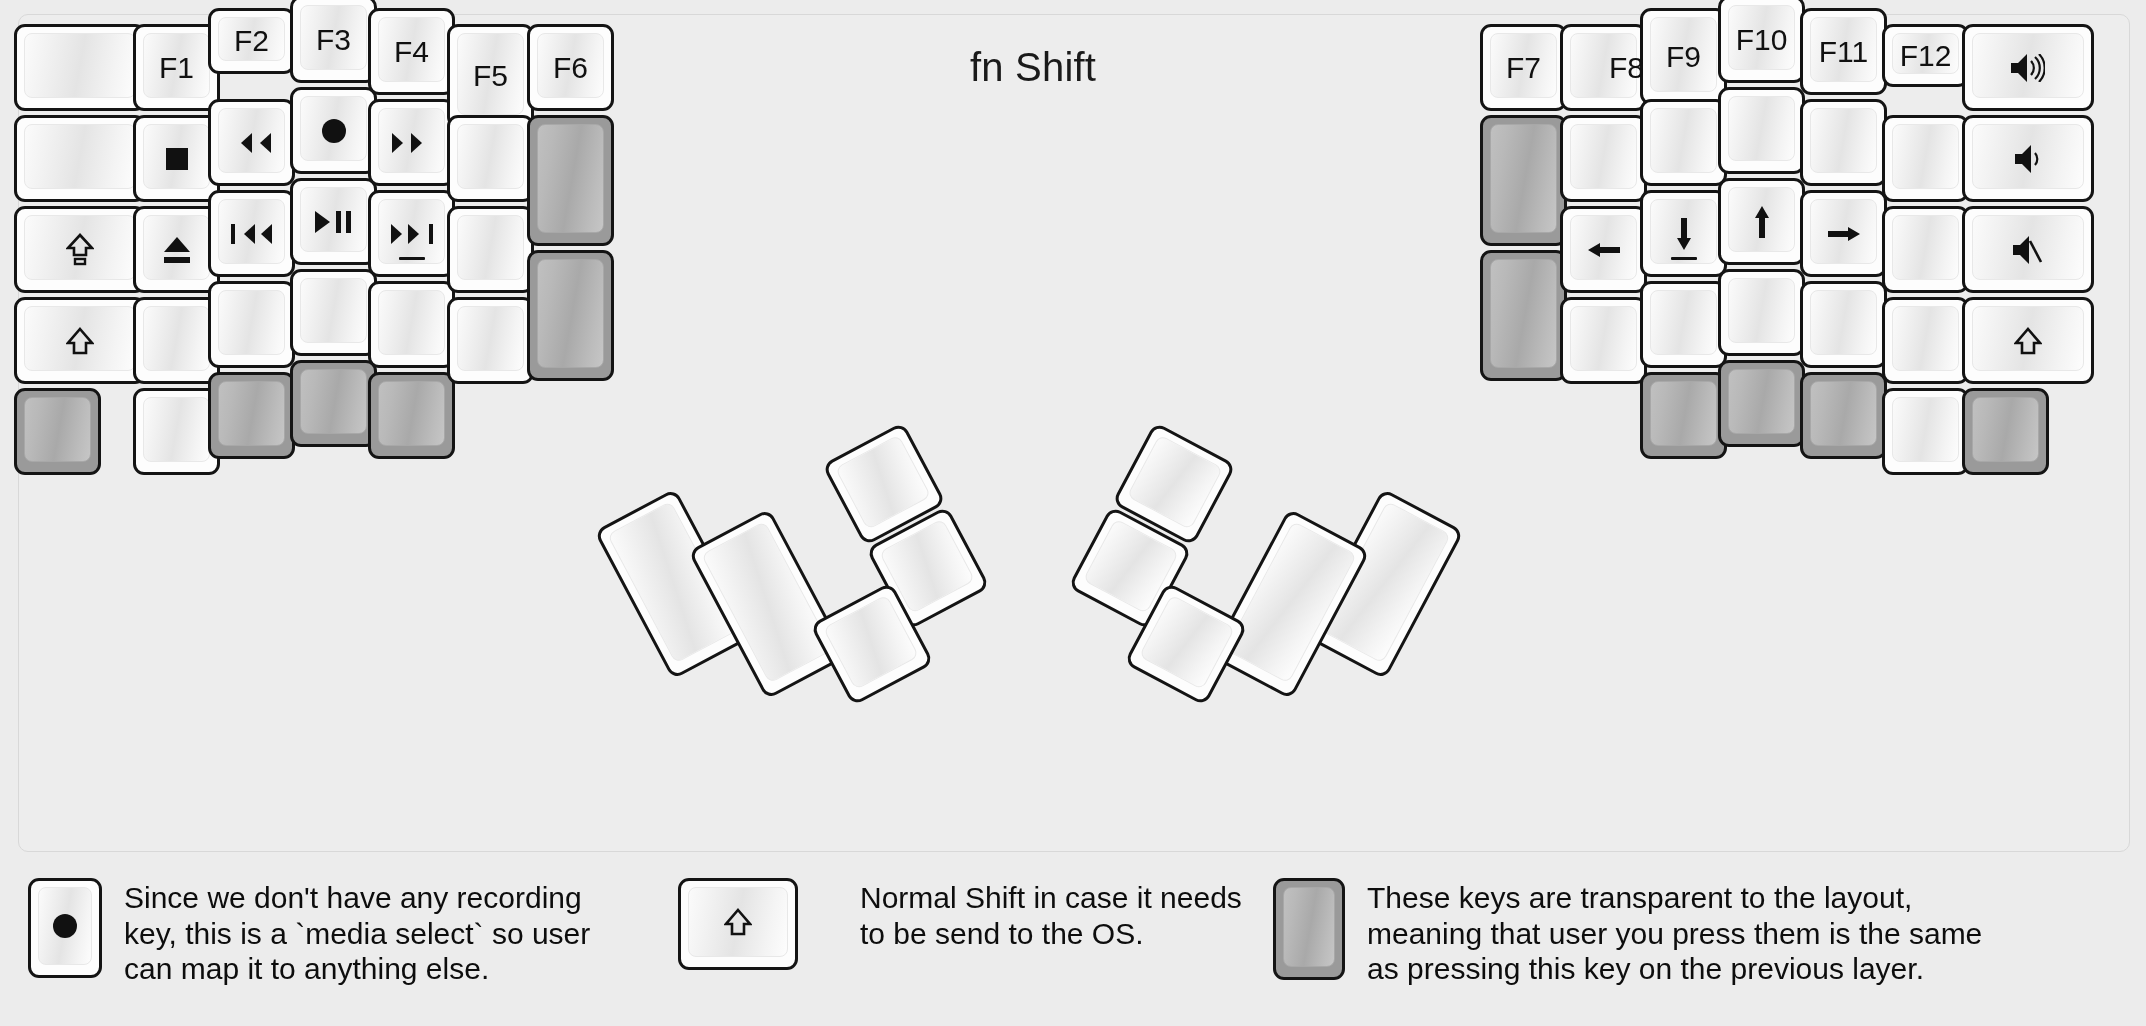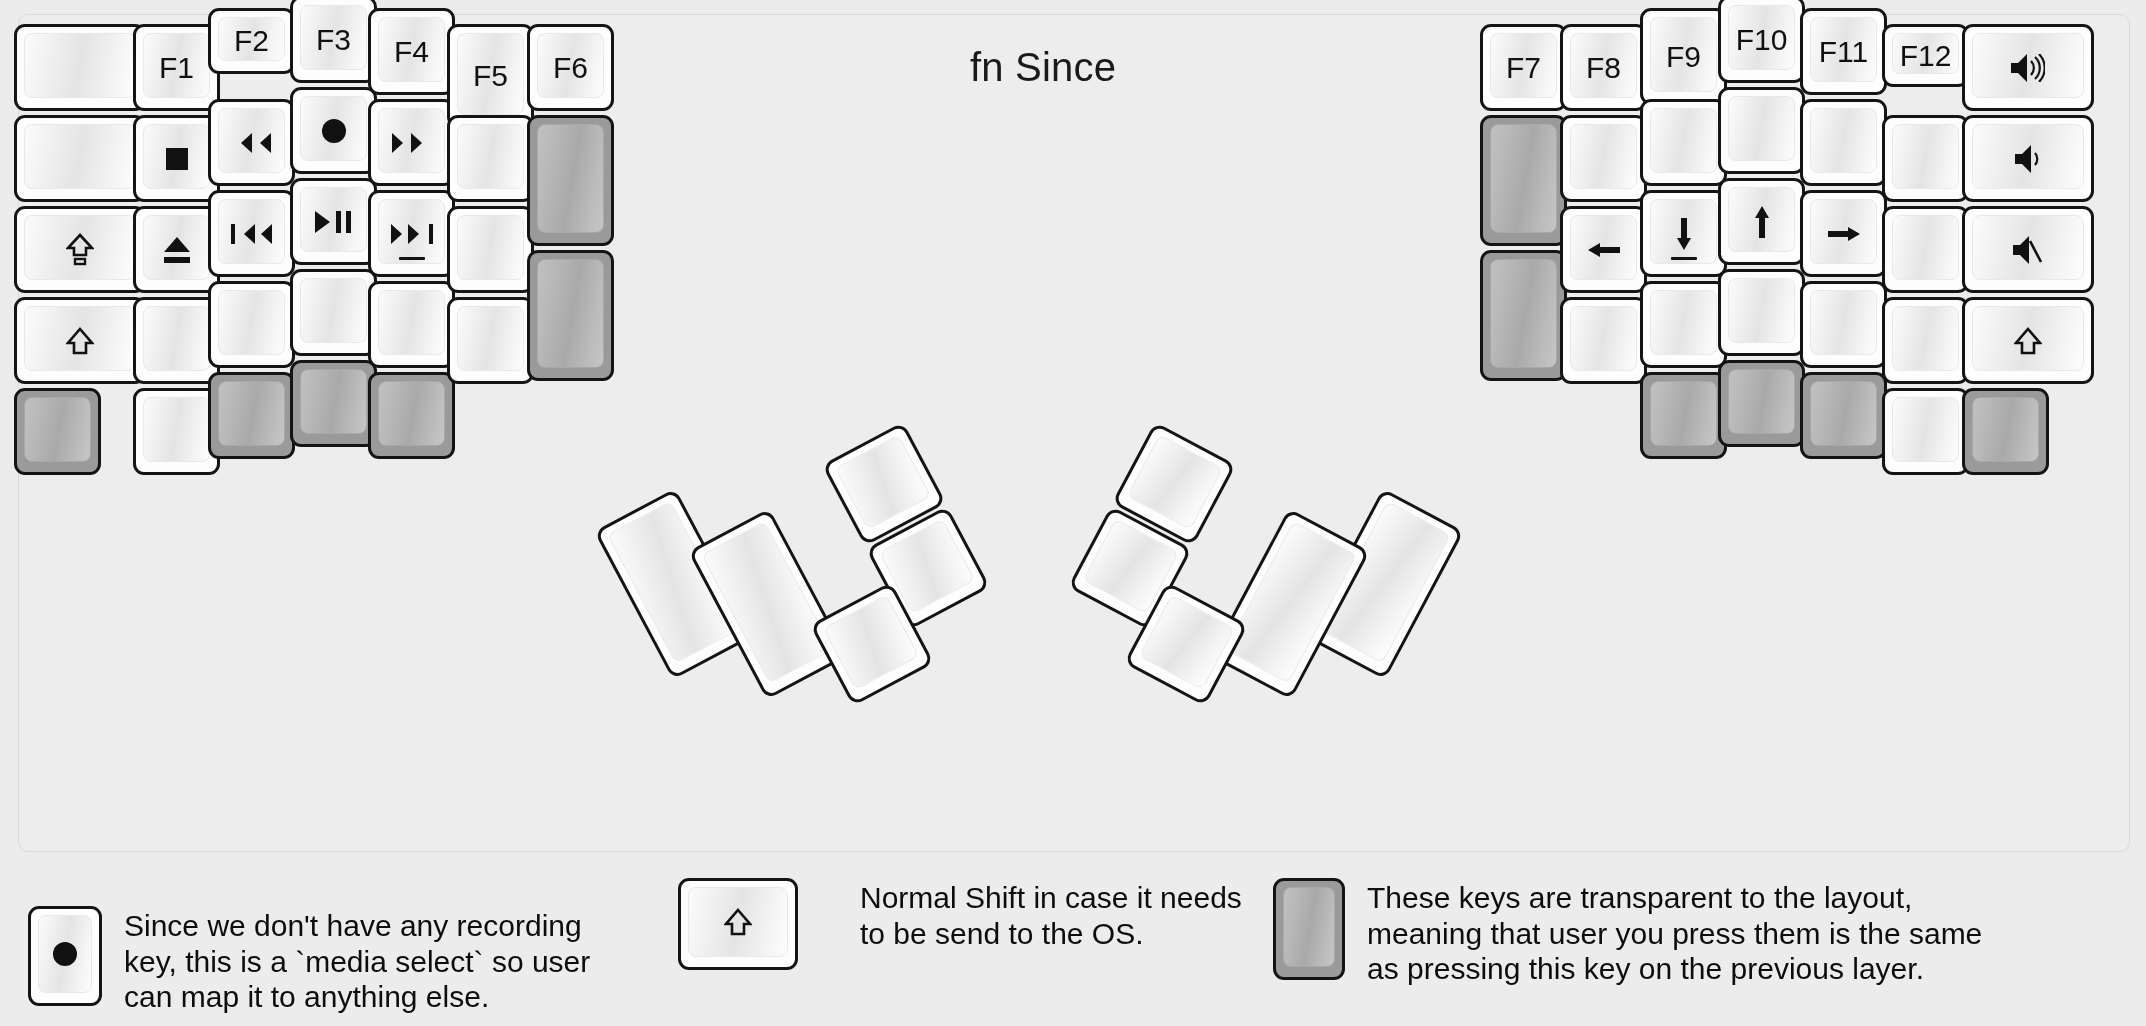--- a/index.html
+++ b/index.html
@@ -106,21 +106,21 @@
     padding-top:2px;
   }
 </style>
 </head>
 <body>
 
 <div id="stage">
 
   <div id="board"></div>
 
-  <div id="title">fn Since</div>
+  <div id="title">fn Shift</div>
 
   <div id="keys">
       <div class="key" style="left: 14px; top: 24px; width: 132px; height: 87px;">
         <div class="cap"></div>
       </div>
       <div class="key" style="left: 14px; top: 115px; width: 132px; height: 87px;">
         <div class="cap"></div>
       </div>
       <div class="key" style="left: 14px; top: 206px; width: 132px; height: 87px;">
         <div class="cap"></div>
@@ -282,21 +282,21 @@
       <div class="key" style="left: 1480px; top: 24px; width: 87px; height: 87px;">
         <div class="cap"></div>
         <span class="lg">F7</span>
       </div>
       <div class="key trans" style="left: 1480px; top: 115px; width: 87px; height: 131px;">
         <div class="cap"></div>
       </div>
       <div class="key trans" style="left: 1480px; top: 250px; width: 87px; height: 131px;">
         <div class="cap"></div>
       </div>
-      <div class="key" style="left: 1560px; top: 24px; width: 87px; height: 87px;">
+      <div class="key" style="left: 1560px; top: 24px; width: 87px; height: 87px; justify-content: flex-end;">
         <div class="cap"></div>
         <span class="lg">F8</span>
       </div>
       <div class="key" style="left: 1560px; top: 115px; width: 87px; height: 87px;">
         <div class="cap"></div>
       </div>
       <div class="key" style="left: 1560px; top: 206px; width: 87px; height: 87px;">
         <div class="cap"></div>
         <span class="lg glyph">
           <svg width="36" height="22" viewBox="0 0 36 22" fill="#111">
@@ -453,21 +453,21 @@
       </div>
       <div class="key rot" style="left: 1084px; top: 522px; width: 92px; height: 92px; transform: rotate(28deg);">
         <div class="cap"></div>
       </div>
       <div class="key rot" style="left: 1140px; top: 598px; width: 92px; height: 92px; transform: rotate(28deg);">
         <div class="cap"></div>
       </div>
     </div>
 
   <div id="legend">
-      <div class="leg" style="left: 10px; margin-top: 28px;">
+      <div class="leg" style="left: 10px;">
         <div class="legkey" style="width: 74px; height: 100px;">
           <div class="cap">
             <span class="glyph">
               <svg width="26" height="26" viewBox="0 0 26 26" fill="#111">
                 <circle cx="13" cy="13" r="12"></circle>
               </svg>
             </span>
           </div>
         </div>
         <div class="legtext">Since we don't have any recording

